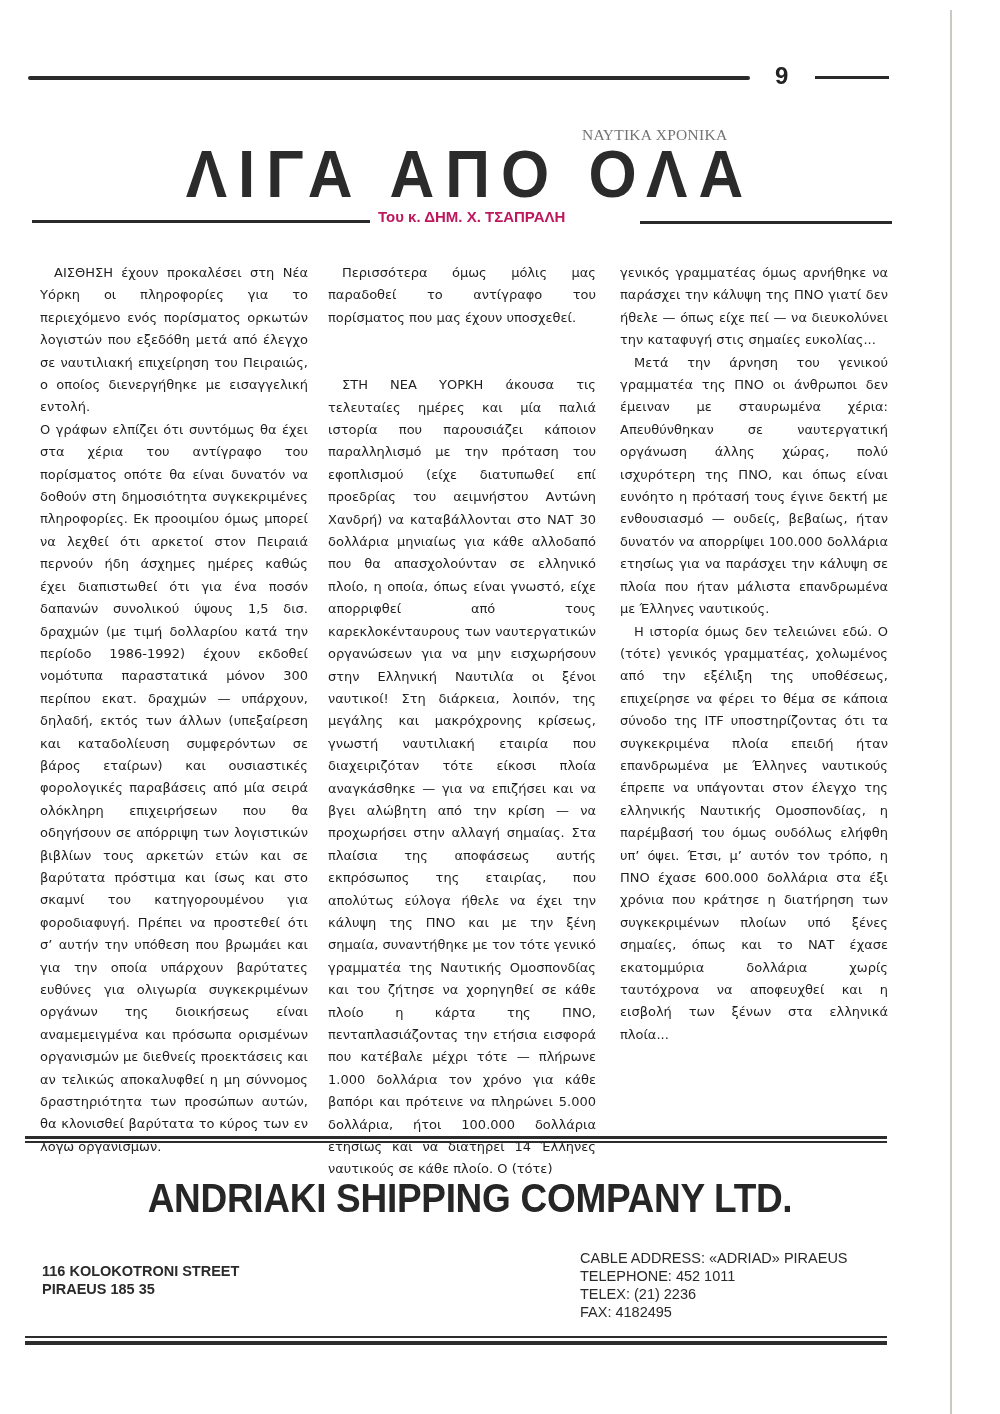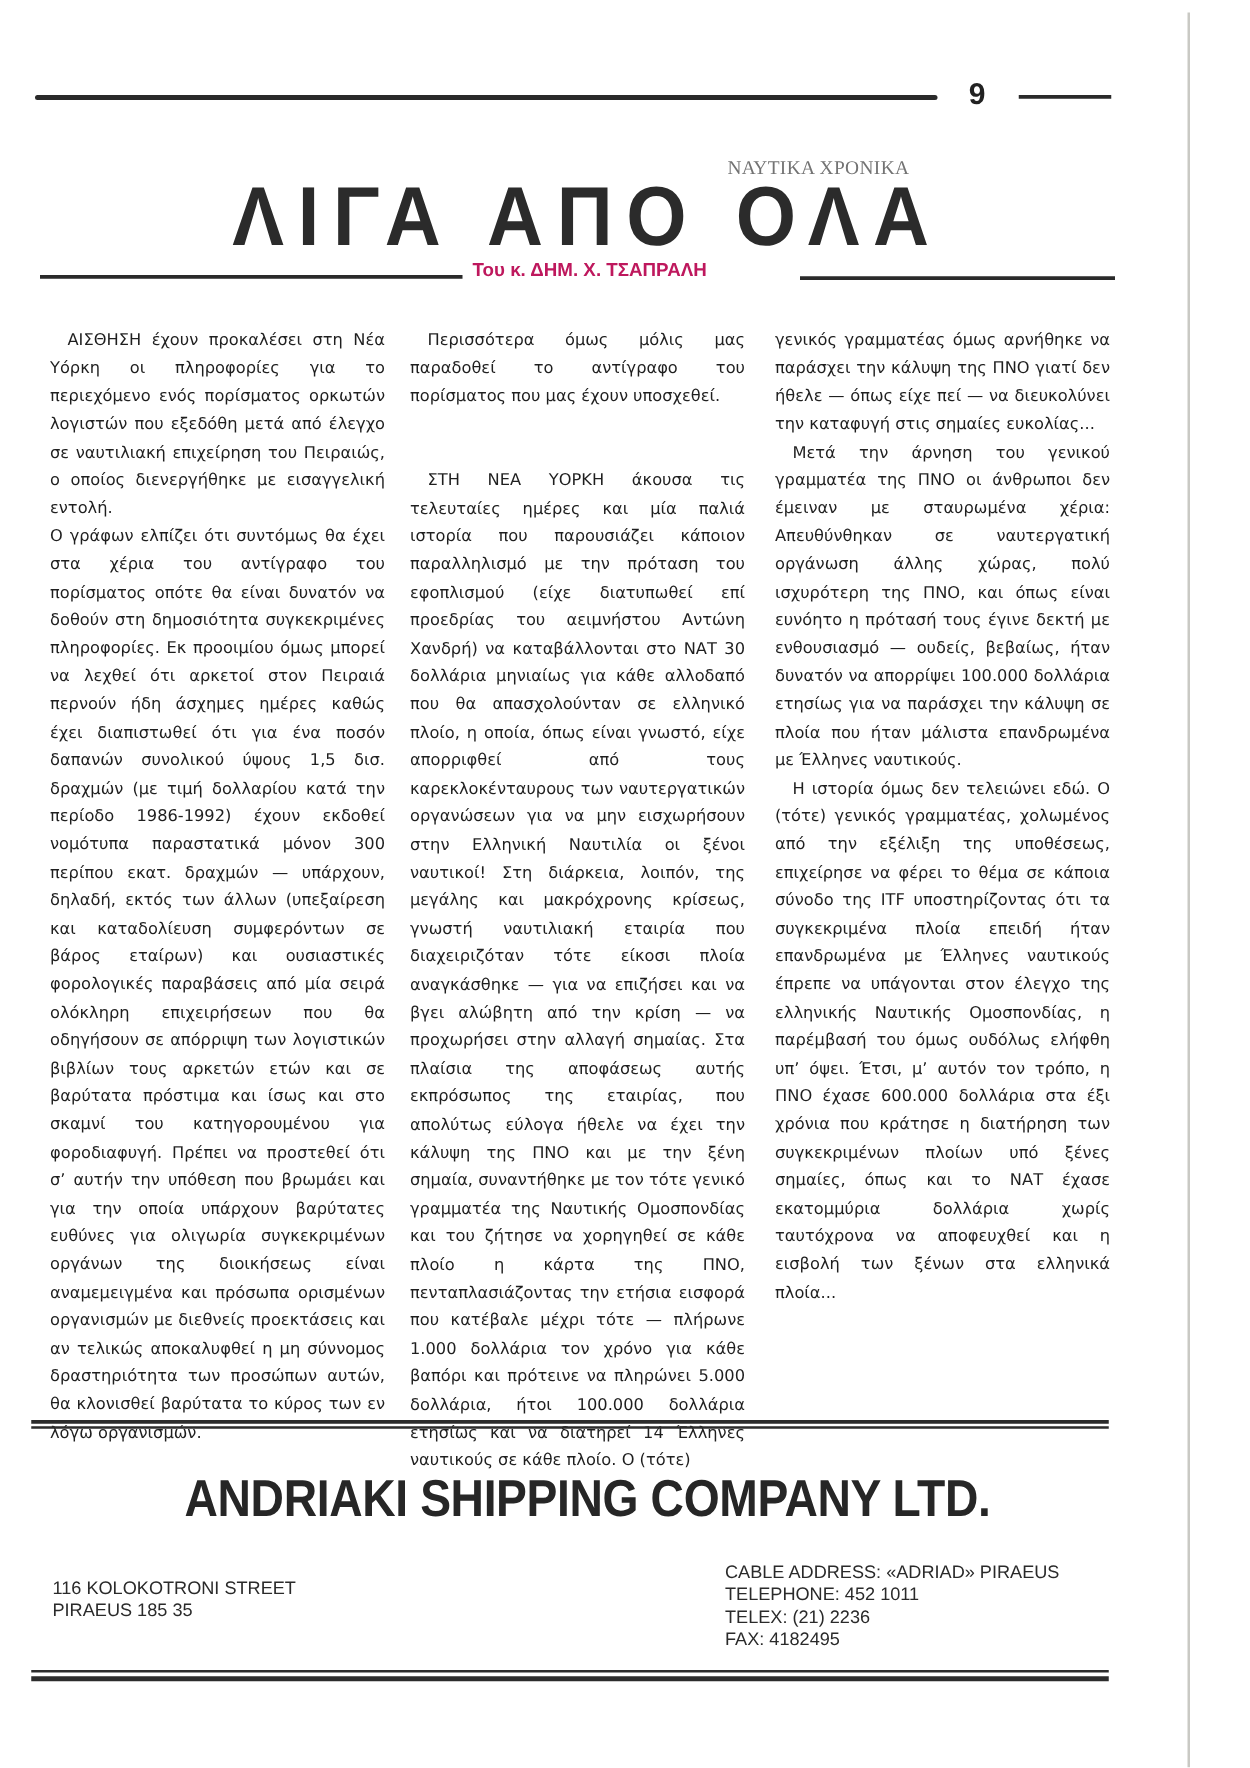--- a/index.html
+++ b/index.html
@@ -25,21 +25,21 @@
   .para { margin: 0; text-align: justify; text-indent: 0; }
   .para.indent { text-indent: 14px; }
   .gap { height: 45px; }
 
   .ad-rule { position: absolute; background: #2c2c2c; left: 25px; width: 862px; }
   .ad-rule-1 { top: 1136px; height: 3px; }
   .ad-rule-2 { top: 1141px; height: 2px; }
   .ad-rule-3 { top: 1336px; height: 2px; }
   .ad-rule-4 { top: 1341px; height: 4px; }
   .company-name { position: absolute; left: 0; top: 1178px; width: 940px; text-align: center; font-family: "Liberation Sans", sans-serif; font-weight: bold; font-size: 37px; color: #262626; transform: scaleY(1.12); letter-spacing: -0.3px; }
-  .address { position: absolute; left: 42px; top: 1262px; font-family: "Liberation Sans", sans-serif; font-weight: normal; font-size: 14.5px; line-height: 18px; color: #2a2a2a; }
+  .address { position: absolute; left: 42px; top: 1262px; font-family: "Liberation Sans", sans-serif; font-weight: bold; font-size: 14.5px; line-height: 18px; color: #2a2a2a; }
   .contacts { position: absolute; left: 580px; top: 1249px; font-family: "Liberation Sans", sans-serif; font-weight: normal; font-size: 14.5px; line-height: 18px; color: #2a2a2a; }
   .line { display: block; white-space: nowrap; }
 </style>
 </head>
 <body>
 
 <div class="page-edge"></div>
 
 <div class="rule header-rule-left"></div>
 <div class="page-number">9</div>

